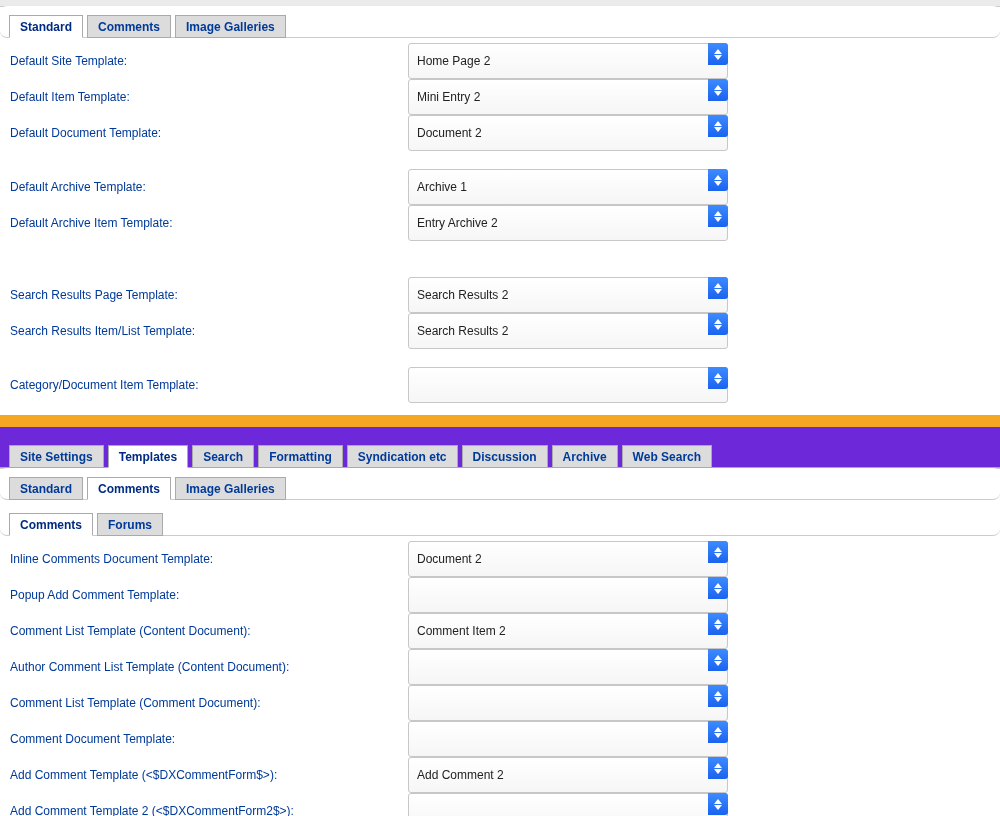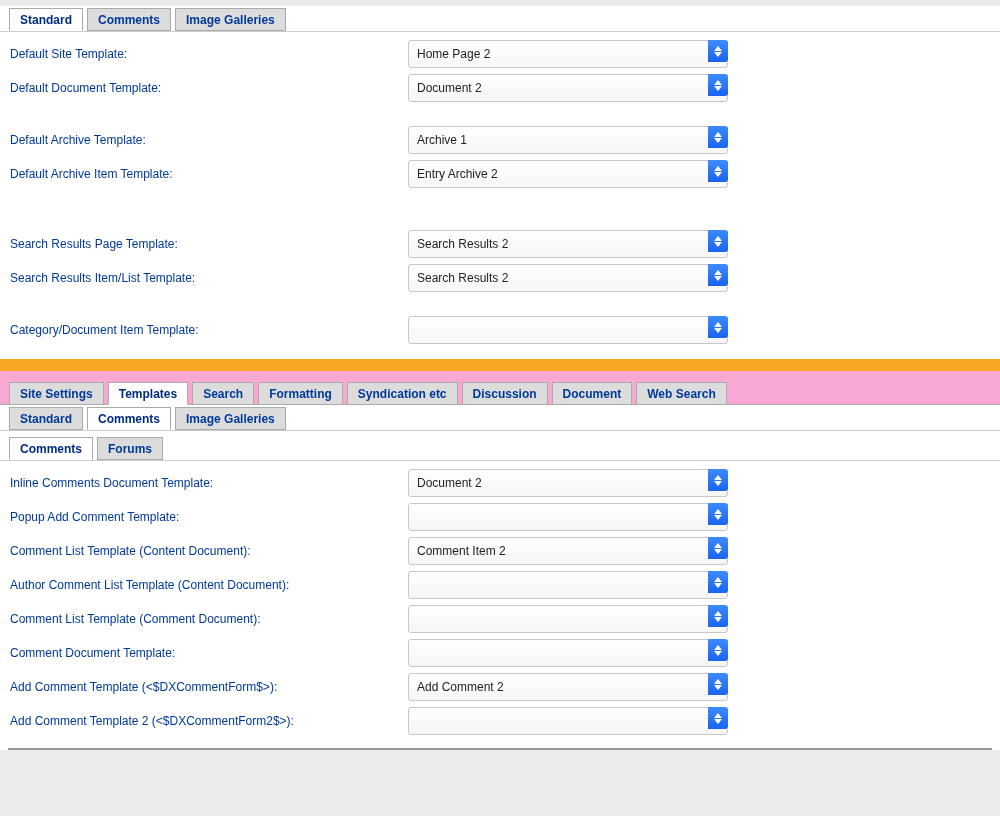--- a/index.html
+++ b/index.html
@@ -11,27 +11,28 @@
     background: #ebebeb;
     width: 1000px;
   }
   .panel {
     background: #fff;
     border-top: 1px solid #ccc;
     padding-bottom: 12px;
   }
   .tabstrip {
     display: flex;
-    align-items: center;
-    height: 26px;
+    align-items: flex-end;
+    height: 32px;
     padding-left: 9px;
     background: #fff;
     border-bottom: 1px solid #ccc;
     position: relative;
     top: -1px;
+    border-radius: 7px;
   }
   .tabstrip.sub { padding-left: 9px; }
   .tab {
     position: relative;
     bottom: -1px;
     background: #dcdcdc;
     border: 1px solid #aaa;
     border-bottom: 1px solid #aaa;
     padding: 4px 10px 3px;
     margin-right: 4px;
@@ -56,21 +57,21 @@
   .row.spacer { height: 18px; min-height: 18px; }
   .label {
     width: 400px;
     color: #003a99;
     font-size: 12px;
     padding-left: 2px;
   }
   .select-wrap {
     position: relative;
     width: 320px;
-    height: 28px;
+    height: 36px;
   }
   .select-display {
     width: 100%;
     height: 100%;
     border: 1px solid #c7c7c7;
     border-radius: 3px;
     padding: 2px 26px 2px 8px;
     font-size: 12px;
     background: linear-gradient(#fff, #f6f6f6);
     display: flex;
@@ -91,22 +92,22 @@
   }
   .select-btn svg { display: block; }
   .divider-orange {
     height: 12px;
     background: #f5a623;
     width: 100%;
   }
   .maintabs {
     display: flex;
     padding-left: 9px;
-    padding-top: 10px;
-    background: #f9a8d4;
+    padding-top: 17px;
+    background: #6d28d9;
     border-bottom: 1px solid #aaa;
   }
   .outer-gap { height: 6px; background:#ebebeb; }
   .bottom-rule {
     margin: 10px 8px 0;
     border-top: 2px solid #999;
     height: 2px;
   }
 </style>
 </head>
@@ -119,20 +120,34 @@
     <div class="tab active">Standard</div>
     <div class="tab">Comments</div>
     <div class="tab">Image Galleries</div>
   </div>
 
   <div class="form-area">
     <div class="row">
       <div class="label">Default Site Template:</div>
       <div class="select-wrap">
         <div class="select-display">Home Page 2</div>
+        <div class="select-btn">
+          <svg width="8" height="5">
+              <polygon points="0,5 8,5 4,0" fill="#fff"></polygon>
+            </svg>
+          <svg width="8" height="5">
+              <polygon points="0,0 8,0 4,5" fill="#fff"></polygon>
+            </svg>
+        </div>
+      </div>
+    </div>
+    <div class="row">
+      <div class="label">Default Item Template:</div>
+      <div class="select-wrap">
+        <div class="select-display">Mini Entry 2</div>
         <div class="select-btn">
           <svg width="8" height="5">
               <polygon points="0,5 8,5 4,0" fill="#fff"></polygon>
             </svg>
           <svg width="8" height="5">
               <polygon points="0,0 8,0 4,5" fill="#fff"></polygon>
             </svg>
         </div>
       </div>
     </div>
@@ -229,21 +244,21 @@
 
 <div class="divider-orange"></div>
 
 <div class="maintabs">
   <div class="tab">Site Settings</div>
   <div class="tab active">Templates</div>
   <div class="tab">Search</div>
   <div class="tab">Formatting</div>
   <div class="tab">Syndication etc</div>
   <div class="tab">Discussion</div>
-  <div class="tab">Document</div>
+  <div class="tab">Archive</div>
   <div class="tab">Web Search</div>
 </div>
 
 <div class="panel" style="padding-bottom:0;">
   <div class="tabstrip sub">
     <div class="tab">Standard</div>
     <div class="tab active">Comments</div>
     <div class="tab">Image Galleries</div>
   </div>
   <div style="height:4px;"></div>

